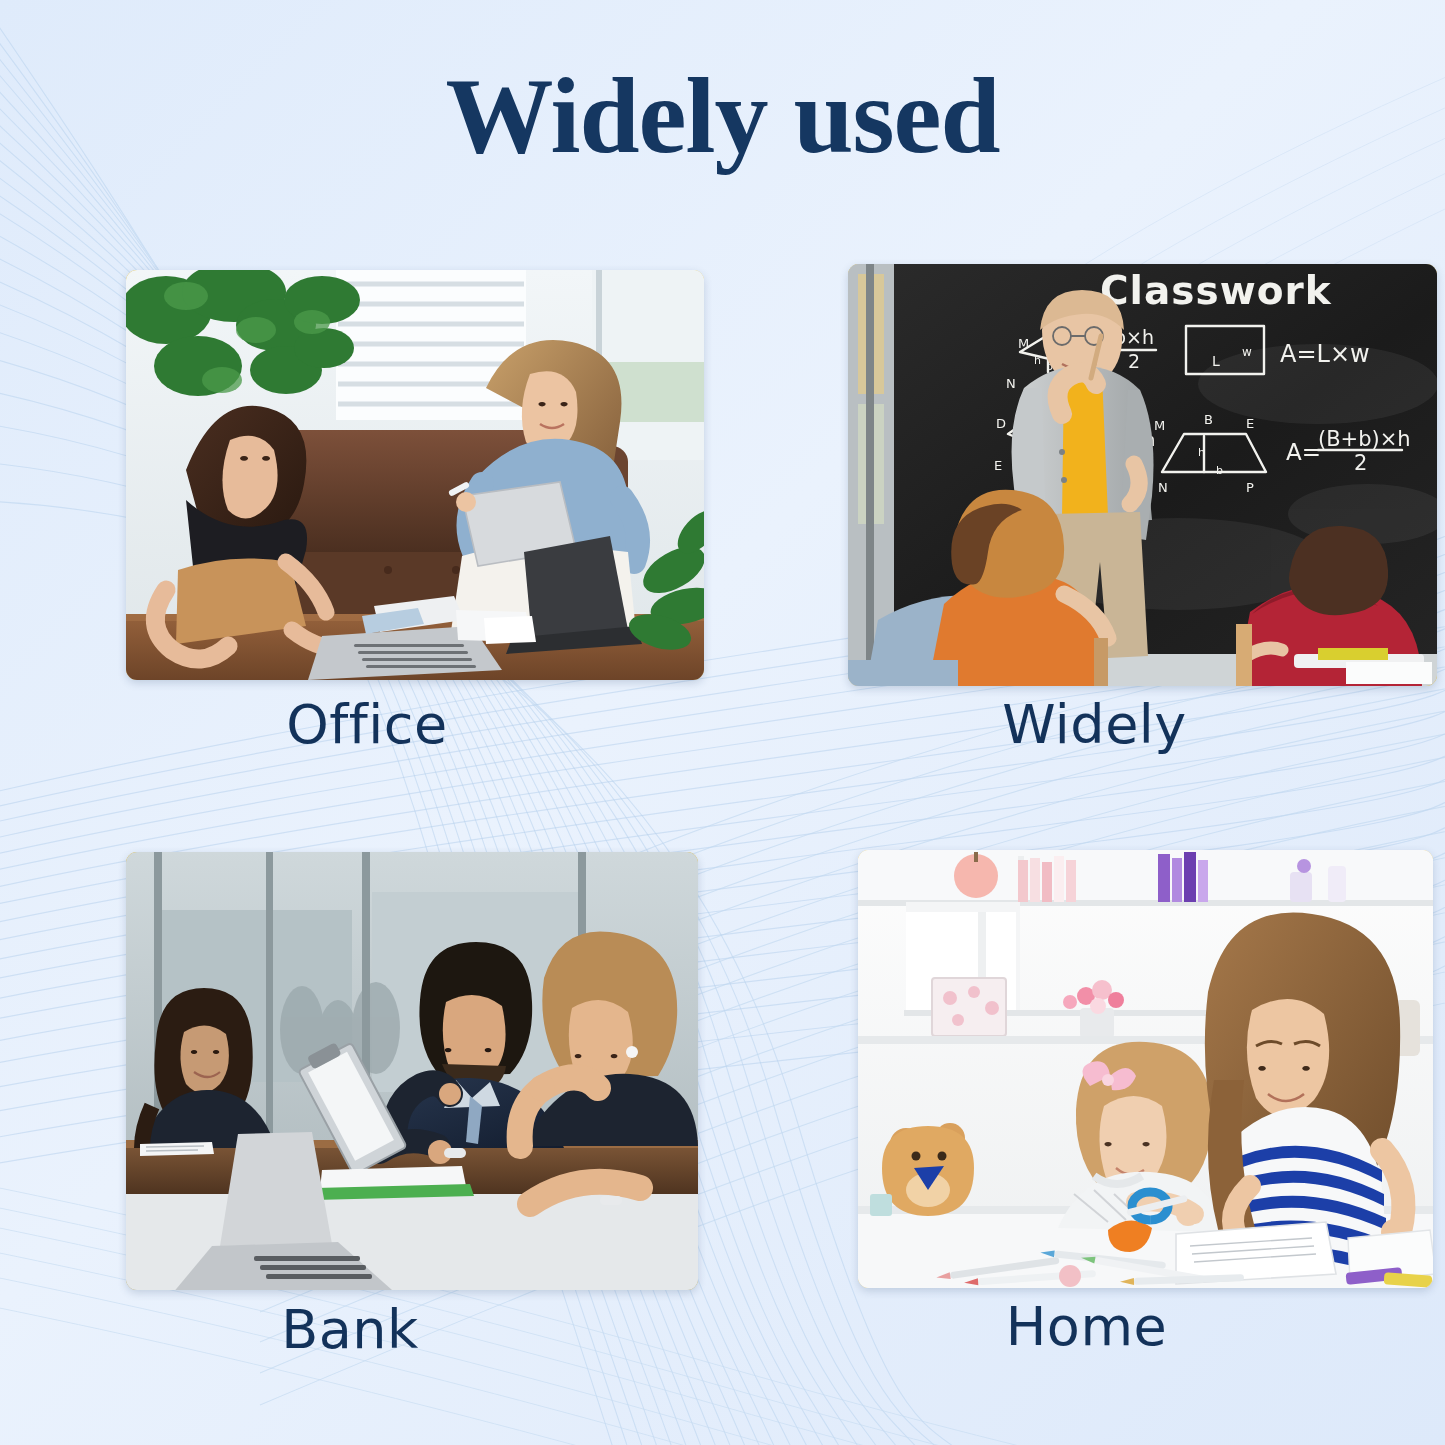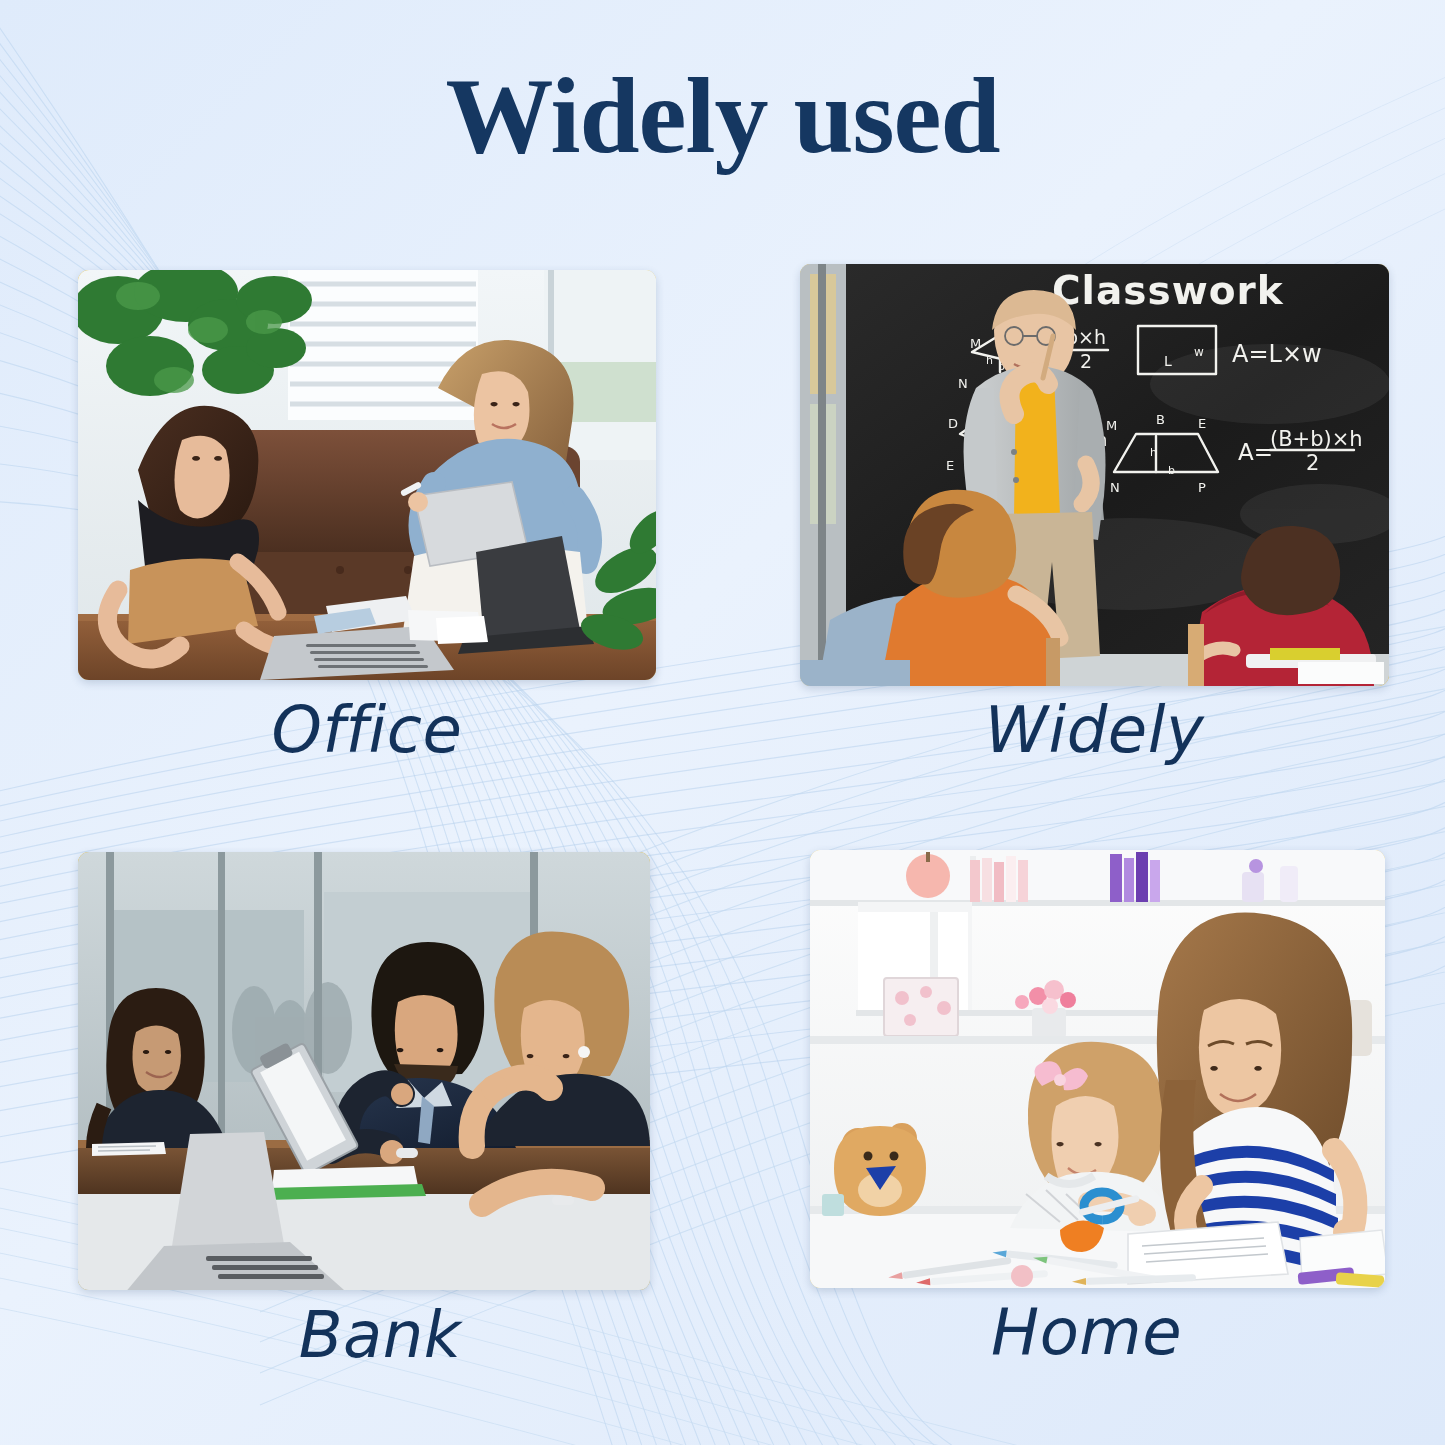--- a/index.html
+++ b/index.html
@@ -34,44 +34,44 @@
     color: #153761;
   }
   
   .card { position: absolute; }
   .photo-frame {
     position: absolute;
     border-radius: 11px;
     overflow: hidden;
     box-shadow: 0 3px 9px rgba(40,70,110,0.20);
     background: #eab308;
+    margin-left: 48px;
   }
   .photo-frame svg { display: block; width: 100%; height: 100%; }
   .caption {
     position: absolute;
     text-align: center;
     color: #13325a;
     font-family: "DejaVu Sans", sans-serif;
     font-weight: 400;
-    font-size: 64px;
+    font-size: 54px;
     line-height: 1;
     letter-spacing: 0.5px;
     white-space: nowrap;
-    font-style: italic;
   }
 
   
   #card-office .photo-frame { left: 78px;  top: 270px;  width: 578px; height: 410px; }
   #card-office .caption     { left: 78px;  top: 698px;  width: 578px; }
   
   #card-school .photo-frame { left: 800px; top: 264px;  width: 589px; height: 422px; }
   #card-school .caption     { left: 800px; top: 698px;  width: 589px; }
   
   #card-bank   .photo-frame { left: 78px;  top: 852px;  width: 572px; height: 438px; }
-  #card-bank   .caption     { left: 94px;  top: 1303px; width: 572px; }
+  #card-bank   .caption     { left: 64px;  top: 1303px; width: 572px; }
   
   #card-home   .photo-frame { left: 810px; top: 850px;  width: 575px; height: 438px; }
   #card-home   .caption     { left: 799px; top: 1300px; width: 575px; }
 </style>
 </head>
 <body>
 
 <div id="page">
 
   <svg id="bg-waves" viewBox="0 0 1445 1445" preserveAspectRatio="none" aria-hidden="true">

